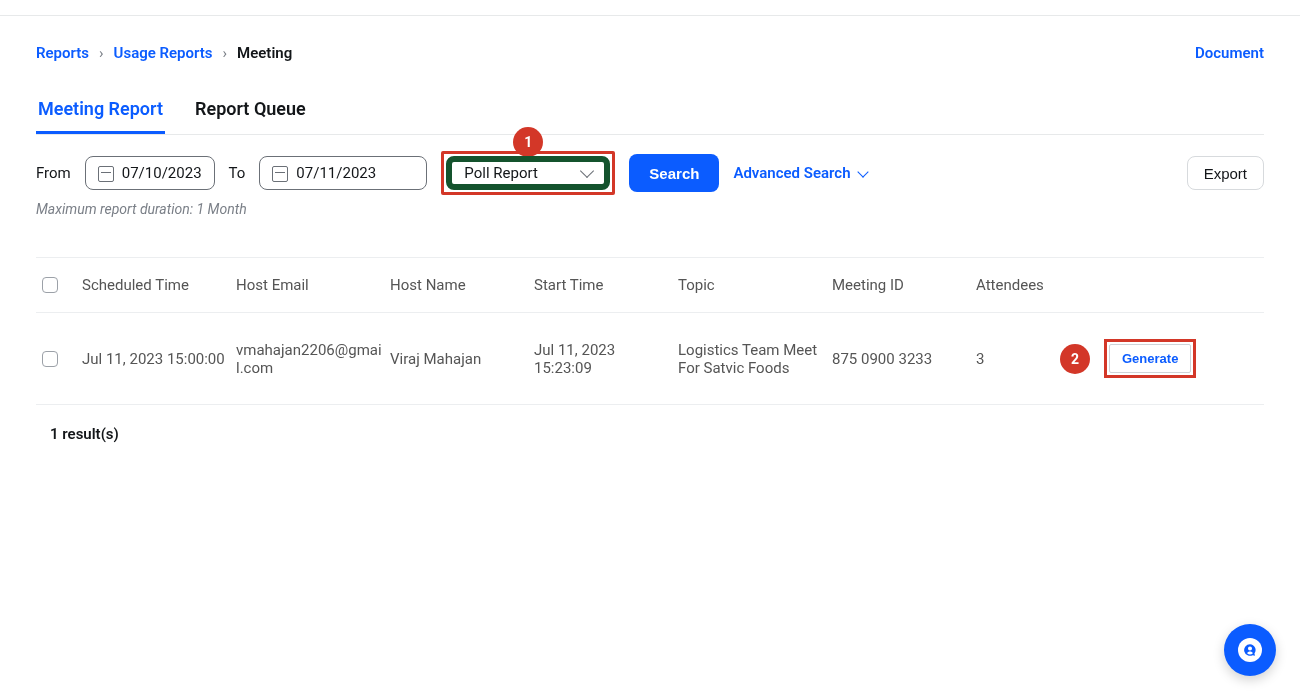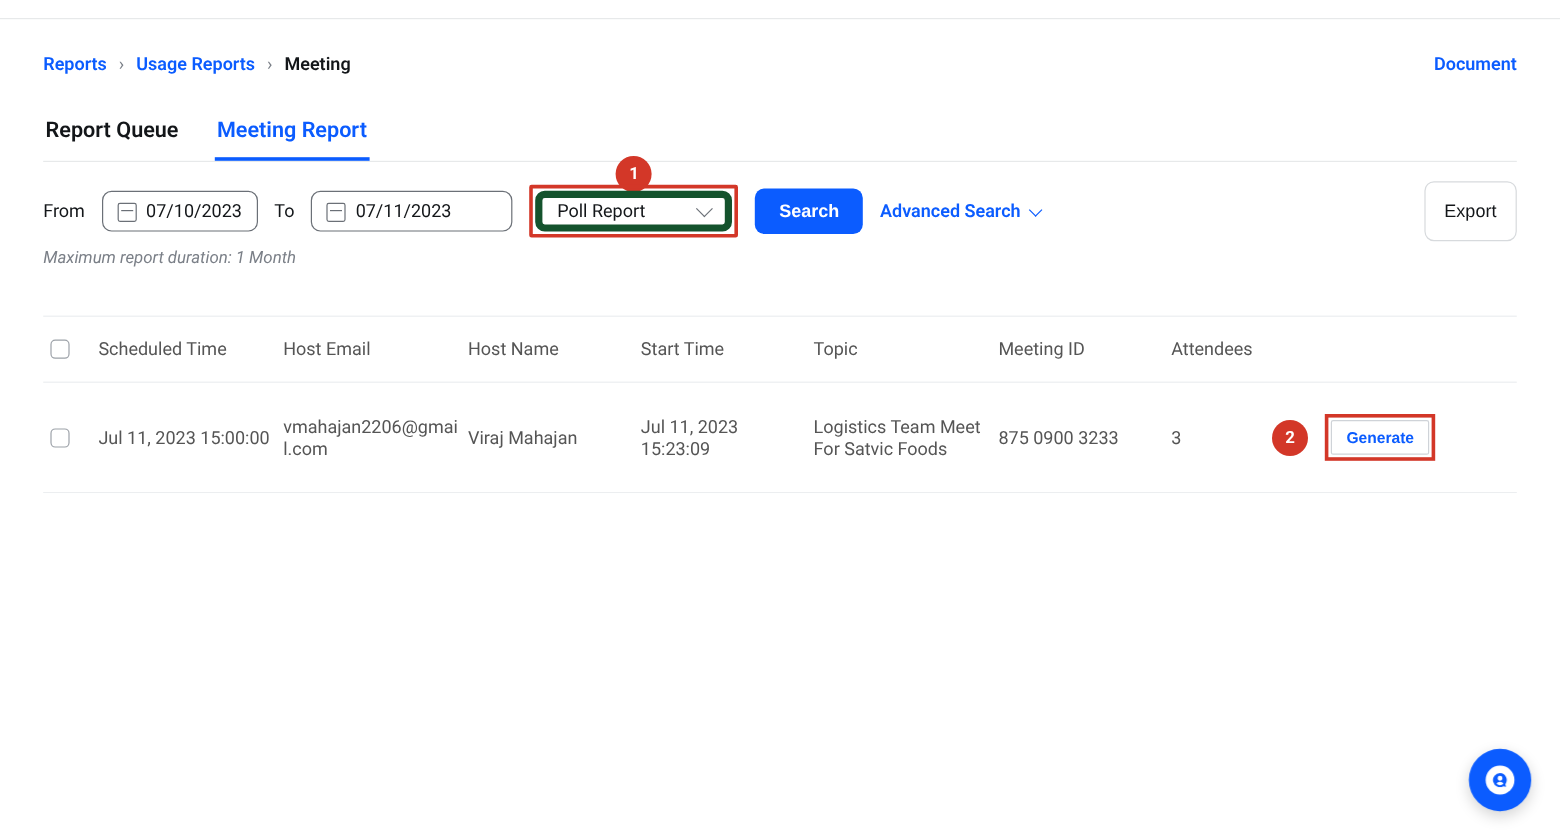--- a/index.html
+++ b/index.html
@@ -56,21 +56,21 @@
     transform:rotate(45deg); margin-top:-4px;
   }
   .btn-primary {
     background:#0b5cff; color:#fff; border:none; border-radius:8px;
     padding:8px 20px; font-weight:600; font-size:15px; cursor:pointer; height:38px;text-align:right;
   }
   .adv-search { color:#0b5cff; font-weight:600; font-size:15px; display:inline-flex; align-items:center; gap:8px; cursor:pointer; }
   .adv-search .chev { width:8px; height:8px; border-right:1.5px solid #0b5cff; border-bottom:1.5px solid #0b5cff; transform:rotate(45deg); margin-top:-3px; }
   .export-btn {
     margin-left:auto; background:#fff; border:1px solid #d7dadd; border-radius:8px;
-    padding:7px 16px; font-size:15px; color:#131619; cursor:pointer; height:50px;
+    padding:7px 16px; font-size:15px; color:#131619; cursor:pointer; height:34px;
   }
   .hint { font-style:italic; color:#7a7f87; font-size:14px; margin-bottom:40px; }
   .table-wrap { width:100%; }
   .thead-row, .tbody-row {
     display:grid;
     grid-template-columns: 36px 150px 150px 140px 140px 150px 140px 80px 1fr;
     align-items:center;
     gap:4px;
   }
   .thead-row {
@@ -122,22 +122,22 @@
       <a href="#">Reports</a>
       <span class="sep">›</span>
       <a href="#">Usage Reports</a>
       <span class="sep">›</span>
       <span class="current">Meeting</span>
     </div>
     <a href="#" class="document-link">Document</a>
   </div>
 
   <div class="tabs">
+    <div class="tab active">Meeting Report</div>
     <div class="tab">Report Queue</div>
-    <div class="tab active">Meeting Report</div>
   </div>
 
   <div class="filter-row">
     <span class="label">From</span>
     <div class="date-input">
       <span class="cal-icon"></span>
       <span>07/10/2023</span>
     </div>
     <span class="label">To</span>
     <div class="date-input" style="min-width:168px;">
@@ -195,20 +195,21 @@
       <div>3</div>
       <div class="cell-actions">
         <div class="badge-num">2</div>
         <div class="gen-frame">
           <button class="gen-btn">Generate</button>
         </div>
       </div>
     </div>
   </div>
 
+  <div class="result-count">1 result(s)</div>
 
 </div>
 
 <div class="float-help">
   <div class="help-icon">
     <svg viewBox="0 0 24 24">
         <path d="M12 2a10 10 0 1 0 4.7 18.8l3.9 1-1-3.9A10 10 0 0 0 12 2zm0 4a3.5 3.5 0 1 1 0 7 3.5 3.5 0 0 1 0-7zm-5 11.5c.7-2 2.9-3 5-3s4.3 1 5 3a8 8 0 0 1-10 0z"></path>
       </svg>
   </div>
 </div>

